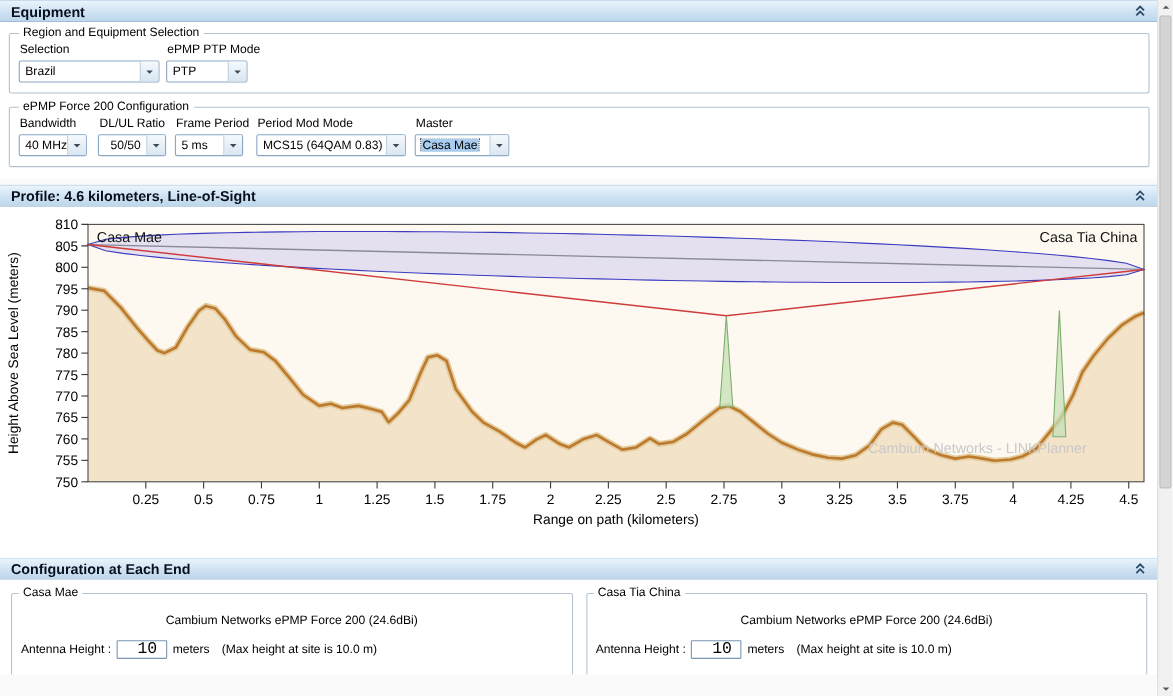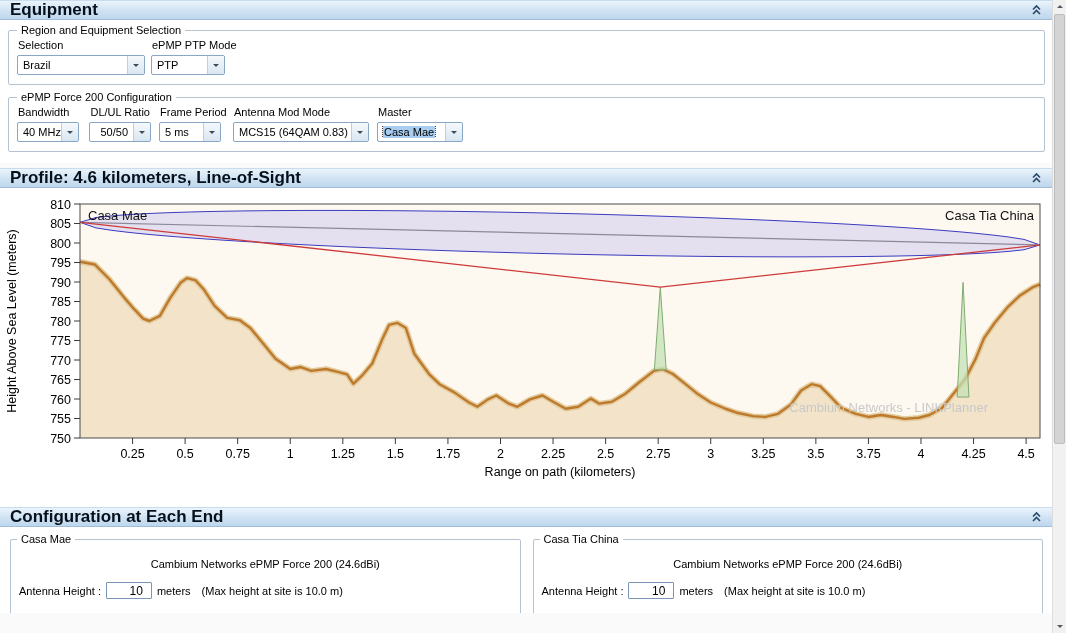--- a/index.html
+++ b/index.html
@@ -6,41 +6,41 @@
   body{
     width:1066px;height:633px;overflow:hidden;position:relative;
     font-family:"Liberation Sans",sans-serif;font-size:11px;color:#000;
     background:#fafafa;
   }
   .panel{position:absolute;left:0;width:1053px;background:#fff;}
   .panel-header{
     height:18px;display:flex;align-items:center;padding:0 10px;
     background:linear-gradient(#eaf4fc 0%,#cfe2f3 55%,#bed7ec 100%);
     border-top:1px solid #c8dcee;border-bottom:1px solid #9fbdd8;
-    font-weight:bold;font-size:17px;color:#06101c;gap:14px;
+    font-weight:bold;font-size:13px;color:#06101c;gap:14px;
   }
   .collapse-btn{margin-left:auto;width:14px;height:14px;display:flex;align-items:center;justify-content:center;cursor:pointer;}
   .panel-body{background:#fff;}
   fieldset{border:1px solid #b4c3d2;border-radius:2px;margin:4px 8px 6px;padding:1px 8px 9px;}
   legend{padding:0 4px;font-size:11px;}
   .fields-row{display:flex;align-items:flex-end;}
   .field{display:flex;flex-direction:column;}
   .flabel{margin:2px 1px 4px;white-space:nowrap;}
   .combo{height:20px;border:1px solid #89a7c4;border-radius:2px;background:#fff;display:flex;align-items:center;box-sizing:border-box;cursor:default;}
   .combo .txt{flex:1;padding:0 5px;white-space:nowrap;overflow:hidden;}
   .combo .arrow-btn{width:16px;align-self:stretch;border-left:1px solid #bccfe0;
     background:linear-gradient(#f5f9fc,#d9e6f1);display:flex;align-items:center;justify-content:center;}
   .tri-down{width:0;height:0;border:3.5px solid transparent;border-top-color:#3c4a58;margin-top:4px;}
   .combo.focused .txt span{background:#a8cdf0;outline:1px dotted #444;padding:0 1px;}
   .groupbox{border:1px solid #b4c3d2;border-radius:2px;flex:1;padding:0 8px 8px;position:relative;box-sizing:border-box;height:130px;}
   .groupbox .gb-legend{position:absolute;top:-7px;left:6px;background:#fff;padding:0 4px;}
   .product-line{margin:18px 2px 12px;text-align:center;}
   .height-row{display:flex;align-items:center;gap:5px;}
-  .height-input{width:46px;height:17px;border:1px solid #7a96b4;border-radius:1px;font-family:Liberation Sans, sans-serif;
-    font-size:12px;text-align:right;padding:0 8px 0 2px;box-sizing:border-box;}
+  .height-input{width:46px;height:17px;border:1px solid #7a96b4;border-radius:1px;font-family:Liberation Mono, monospace;
+    font-size:15px;text-align:right;padding:0 8px 0 2px;box-sizing:border-box;}
   .max-note{margin-left:6px;}
   .cbx-row{display:flex;justify-content:center;margin-top:22px;}
   .cbx{width:12px;height:12px;border:1px solid #808890;background:#fff;}
   .scrollbar{position:absolute;right:0;top:0;width:13px;height:633px;background:#f1f1f1;border-left:1px solid #dddddd;}
   .sb-btn{position:absolute;left:0;width:13px;height:13px;display:flex;align-items:center;justify-content:center;background:#f1f1f1;cursor:pointer;}
   .sb-up{top:0;}
   .sb-down{bottom:0;}
   .tri-up-s{width:0;height:0;border:3.5px solid transparent;border-bottom-color:#505a64;margin-bottom:3px;}
   .tri-down-s{width:0;height:0;border:3.5px solid transparent;border-top-color:#505a64;margin-top:3px;}
   .sb-thumb{position:absolute;left:1px;top:14px;width:11px;height:430px;background:#d4d4d4;border:1px solid #bdbdbd;border-radius:2px;box-sizing:border-box;}
@@ -108,21 +108,21 @@
         <div class="field" style="width:62px;margin-right:12px;">
           <span class="flabel">Frame Period</span>
           <div class="combo">
             <div class="txt">5 ms</div>
             <div class="arrow-btn">
                 <span class="tri-down"></span>
               </div>
           </div>
         </div>
         <div class="field" style="width:136px;margin-right:8px;">
-          <span class="flabel">Antenna Mod Mode</span>
+          <span class="flabel">Period Mod Mode</span>
           <div class="combo">
             <div class="txt">MCS15 (64QAM 0.83)</div>
             <div class="arrow-btn">
                 <span class="tri-down"></span>
               </div>
           </div>
         </div>
         <div class="field" style="width:86px;">
           <span class="flabel">Master</span>
           <div class="combo focused">

